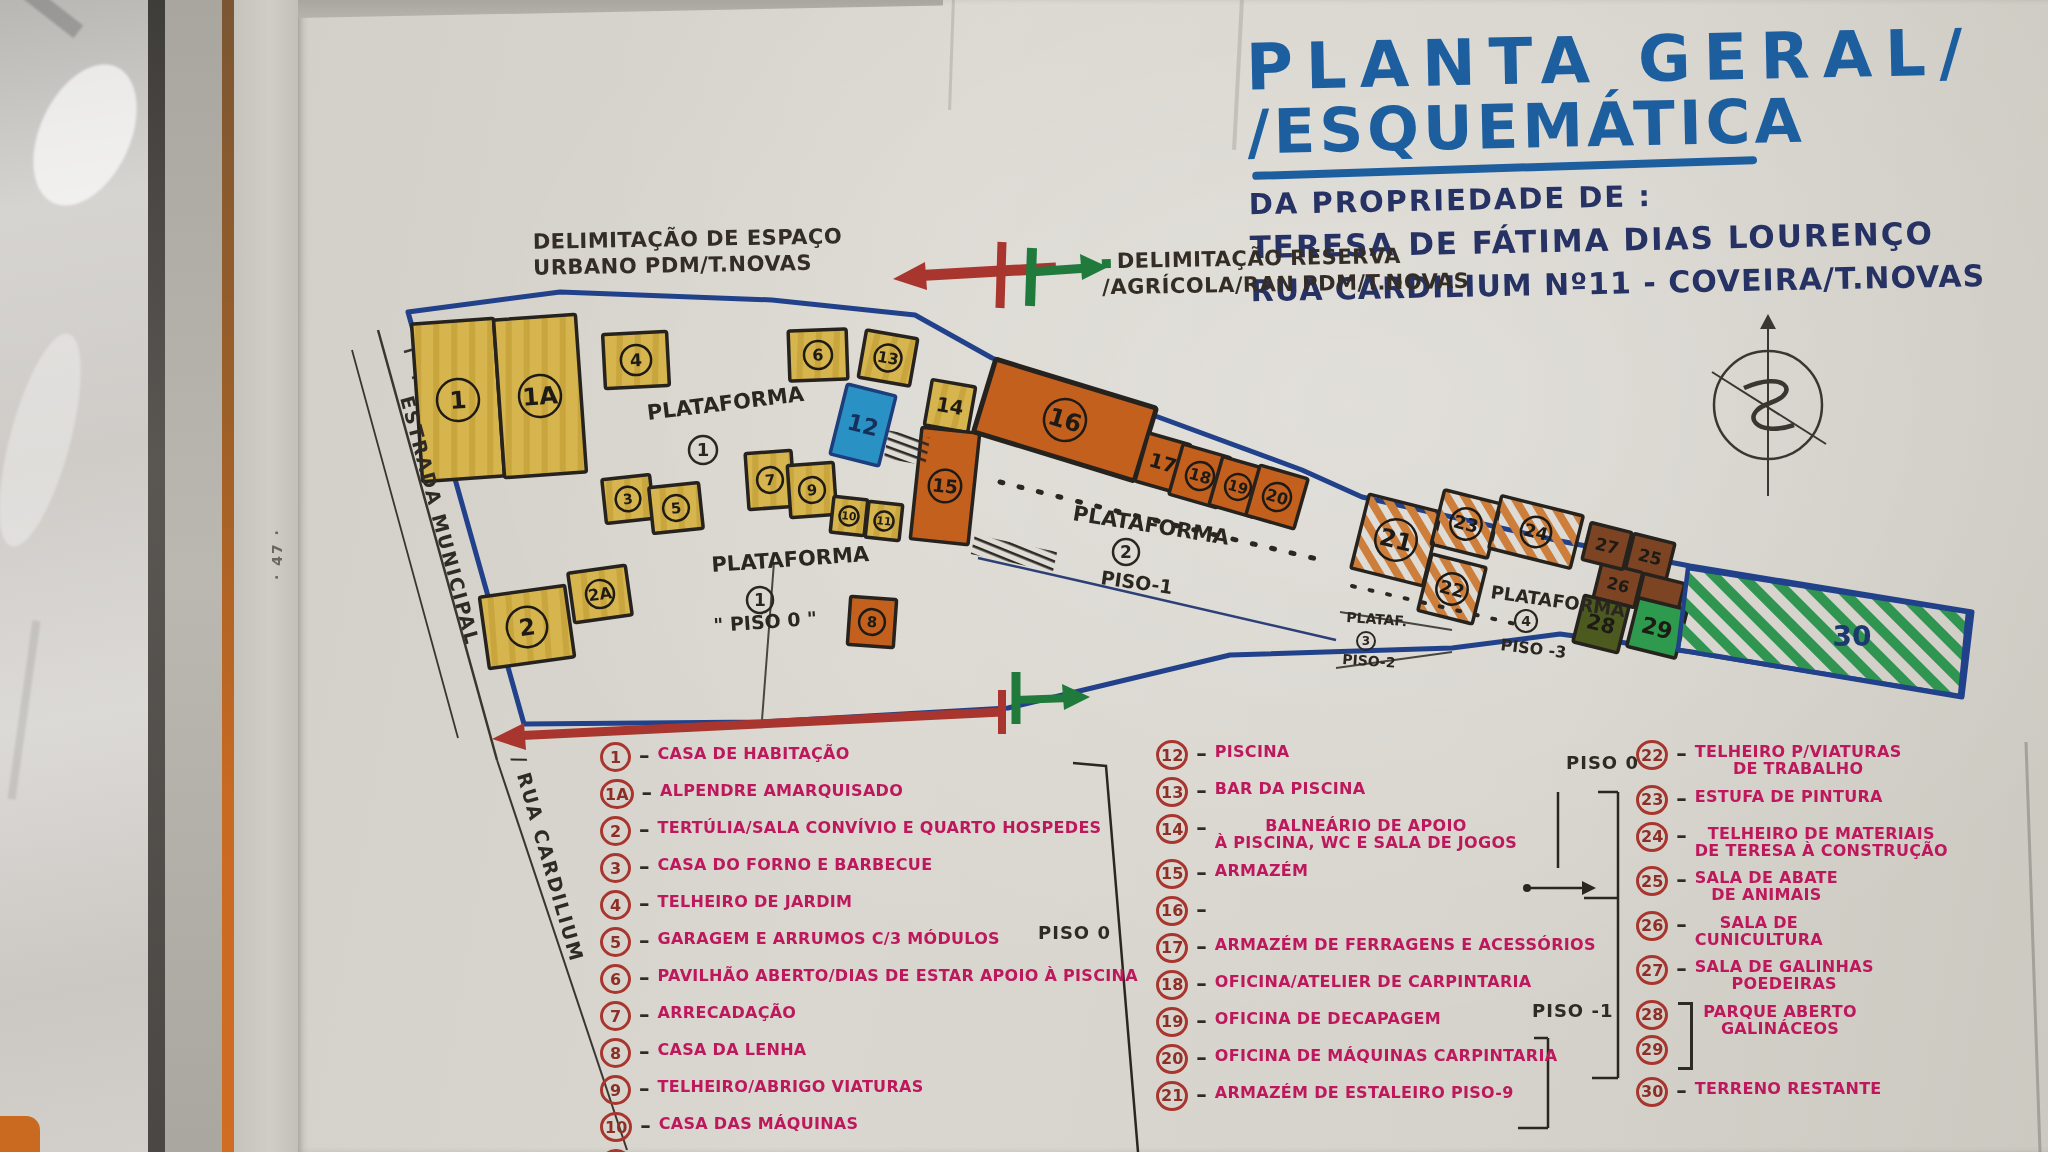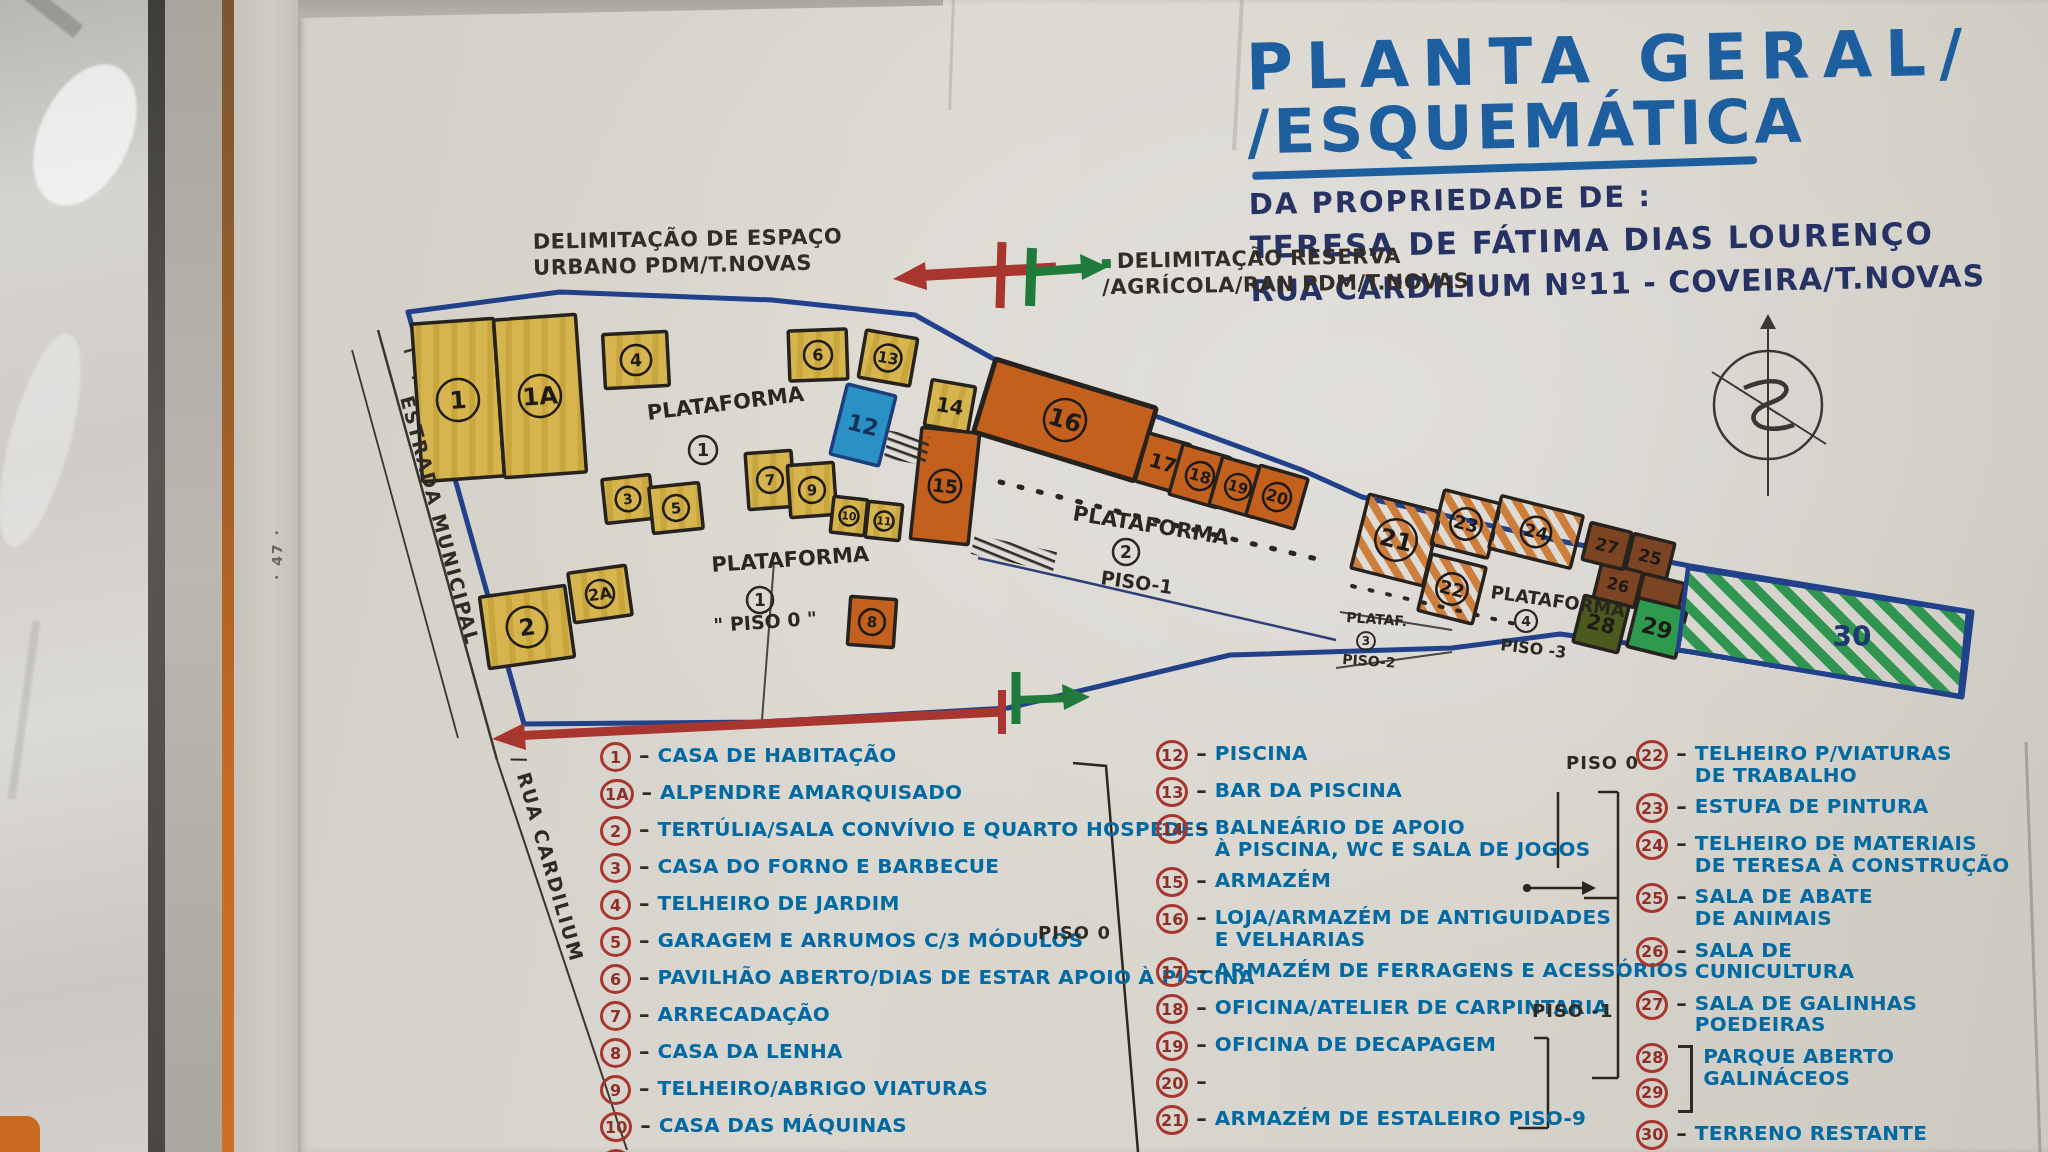--- a/index.html
+++ b/index.html
@@ -38,21 +38,21 @@
   #urban-note{left:533px;top:226px;transform:rotate(-1deg);}
   #reserve-note{left:1102px;top:245px;transform:rotate(-1deg);}
   #reserve-note .bullet{display:inline-block;width:9px;height:9px;background:#1f7a3c;margin-right:6px;}
   
   .lg-col{position:absolute;}
   .lg-row{display:flex;align-items:flex-start;gap:8px;margin-bottom:7px;}
   .lg-num{flex:0 0 auto;min-width:31px;height:30px;border:3px solid #a8362e;border-radius:50%;
      color:#8c2f27;font-weight:bold;font-size:16px;display:flex;align-items:center;justify-content:center;
      padding:0 2px;box-sizing:border-box;}
   .lg-dash{font-weight:bold;color:#2f2a24;font-size:21px;line-height:28px;}
-  .lg-text{font-weight:bold;color:#0369a1;font-size:20px;line-height:1.08;letter-spacing:.3px;padding-top:3px;white-space:nowrap;}
+  .lg-text{font-weight:bold;color:#be185d;font-size:16px;line-height:1.08;letter-spacing:.3px;padding-top:3px;white-space:nowrap;text-align:center;}
   .lg-stack{display:flex;flex-direction:column;gap:5px;}
   .lg-bracket{width:12px;height:62px;border-top:3px solid #2f2a24;border-right:3px solid #2f2a24;border-bottom:3px solid #2f2a24;margin:2px 2px 0 2px;}
   .piso-label{position:absolute;font-weight:bold;font-size:18px;color:#2f2a24;letter-spacing:1px;}
   svg{position:absolute;left:0;top:0;font-family:"DejaVu Sans", sans-serif;}
   text{font-weight:bold;}
 </style>
 </head>
 <body>
 
 <div id="stage">
@@ -443,40 +443,40 @@
         <div class="lg-text">BALNEÁRIO DE APOIO<div>À PISCINA, WC E SALA DE JOGOS</div></div>
       </div>
       <div class="lg-row">
         <div class="lg-num">15</div>
         <div class="lg-dash">–</div>
         <div class="lg-text">ARMAZÉM</div>
       </div>
       <div class="lg-row">
         <div class="lg-num">16</div>
         <div class="lg-dash">–</div>
-        <div class="lg-text">LOJA/ARMAZÉM DE ANTIGUIDADES<div>E VELHARIAS</div></div>
       </div>
       <div class="lg-row">
         <div class="lg-num">17</div>
         <div class="lg-dash">–</div>
         <div class="lg-text">ARMAZÉM DE FERRAGENS E ACESSÓRIOS</div>
       </div>
       <div class="lg-row">
         <div class="lg-num">18</div>
         <div class="lg-dash">–</div>
         <div class="lg-text">OFICINA/ATELIER DE CARPINTARIA</div>
       </div>
       <div class="lg-row">
         <div class="lg-num">19</div>
         <div class="lg-dash">–</div>
         <div class="lg-text">OFICINA DE DECAPAGEM</div>
       </div>
       <div class="lg-row">
         <div class="lg-num">20</div>
         <div class="lg-dash">–</div>
+        <div class="lg-text">OFICINA DE MÁQUINAS CARPINTARIA</div>
       </div>
       <div class="lg-row">
         <div class="lg-num">21</div>
         <div class="lg-dash">–</div>
         <div class="lg-text">ARMAZÉM DE ESTALEIRO PISO-9</div>
       </div>
     </div>
   <div class="lg-col" id="col2" style="left:1636px;top:740px;width:420px;">
       <div class="lg-row">
         <div class="lg-num">22</div>

